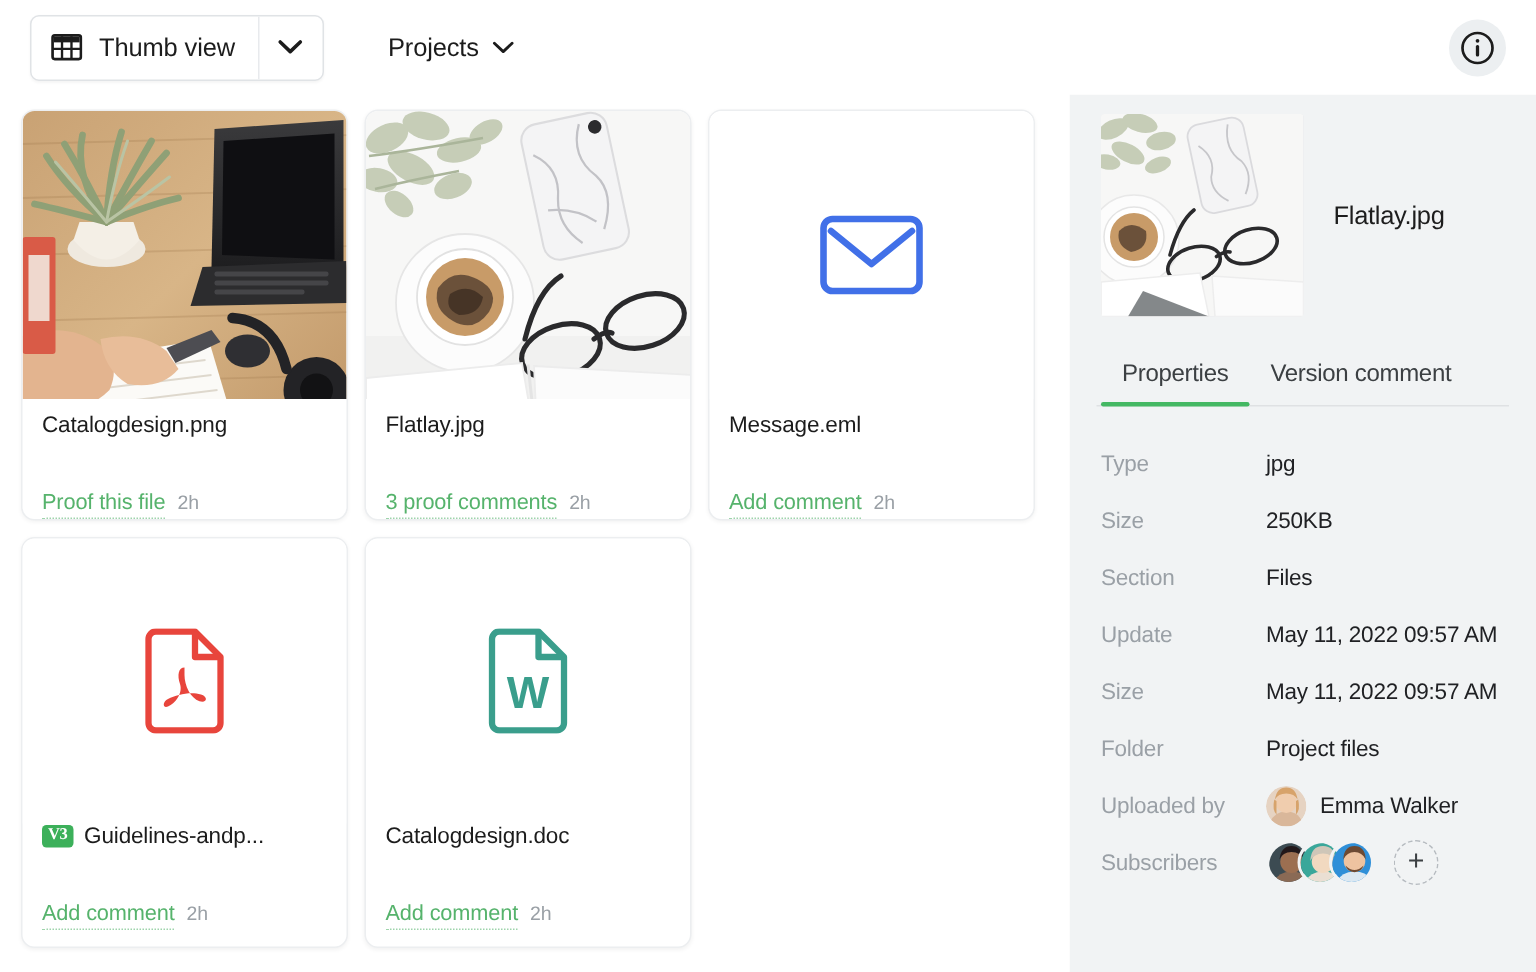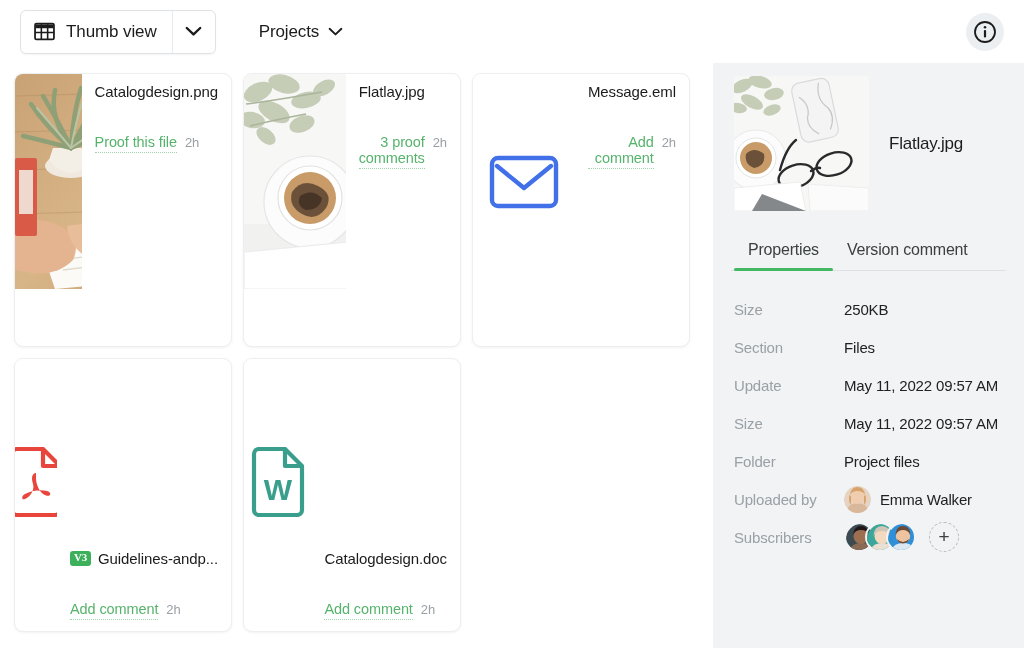--- a/index.html
+++ b/index.html
@@ -70,21 +70,21 @@
   }
   .cardgrid { display: flex; flex-wrap: wrap; gap: 11px; }
 
   .card {
     width: 218px;
     background: #fff;
     border: 1px solid #eceef0;
     border-radius: 9px;
     box-shadow: 0 1px 3px rgba(0,0,0,0.055);
     overflow: hidden;
-    display: flex; 
+    display: flex; flex-direction: column;
     cursor: pointer;
     text-align: right;
   }
   .card.tall { height: 274px; }
   .card.photo { height: 274px; }
 
   .thumb { width: 100%; height: 215px; position: relative; overflow: hidden; }
   .thumb.plain { background: #fff; display: flex; align-items: center; justify-content: center; }
 
   .cardmeta { padding: 9px 13px 0 13px; flex: 1; }
@@ -471,20 +471,24 @@
         <div class="side-fname">Flatlay.jpg</div>
       </div>
 
       <div class="tabs">
         <div class="tab active">Properties</div>
         <div class="tab">Version comment</div>
       </div>
 
       <div class="props">
 
+        <div class="prow">
+          <div class="plabel">Type</div>
+          <div class="pval">jpg</div>
+        </div>
 
         <div class="prow">
           <div class="plabel">Size</div>
           <div class="pval">250KB</div>
         </div>
 
         <div class="prow">
           <div class="plabel">Section</div>
           <div class="pval">Files</div>
         </div>

